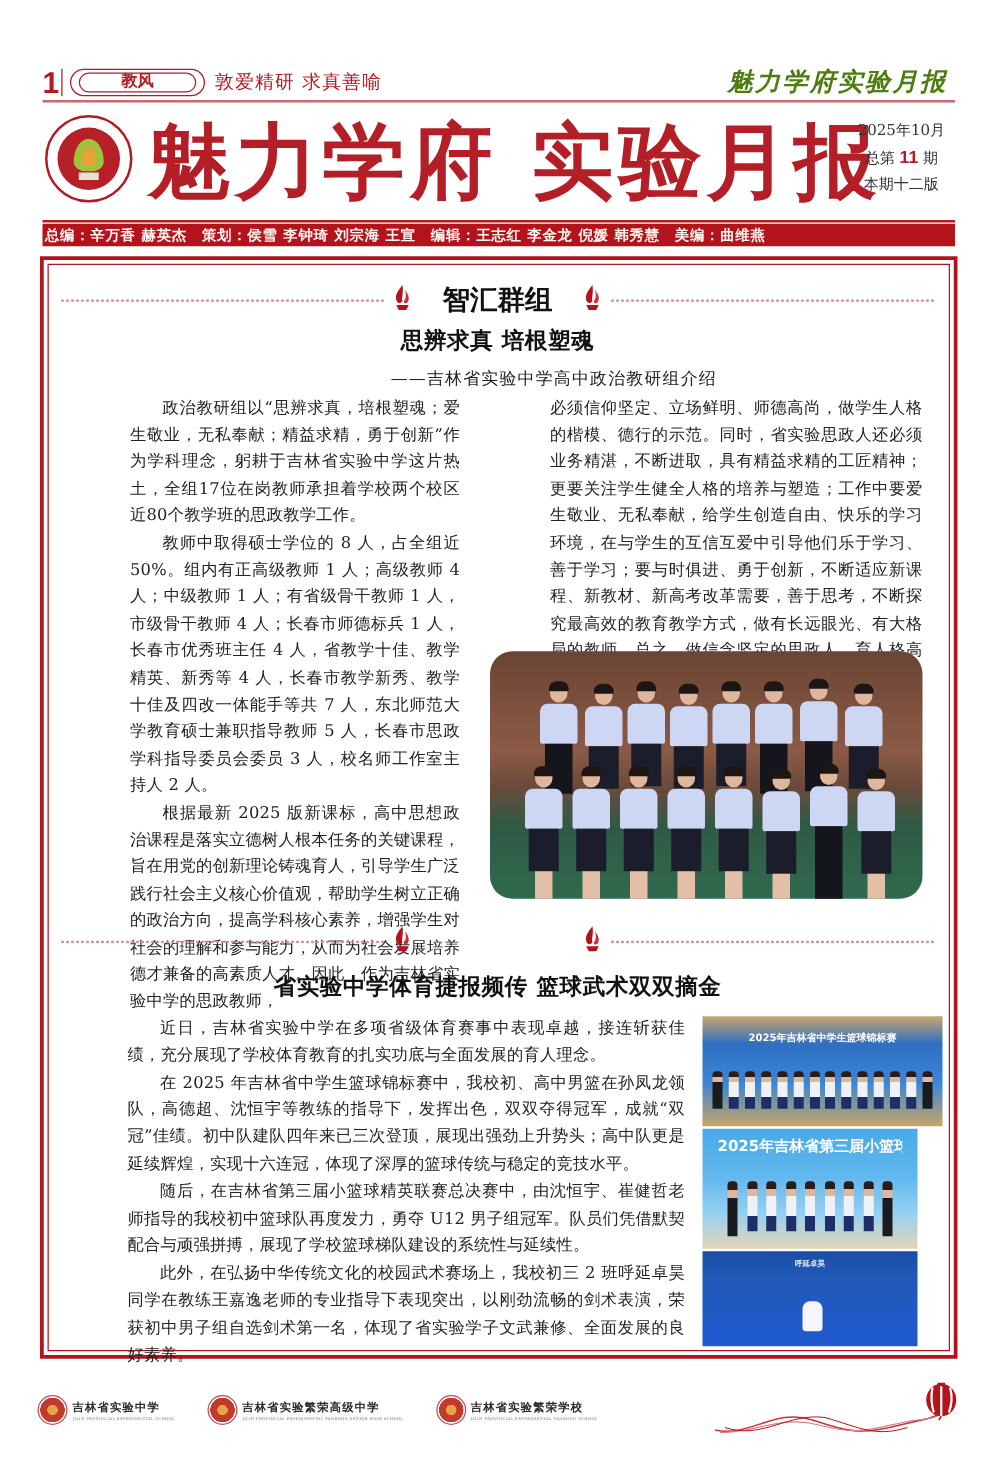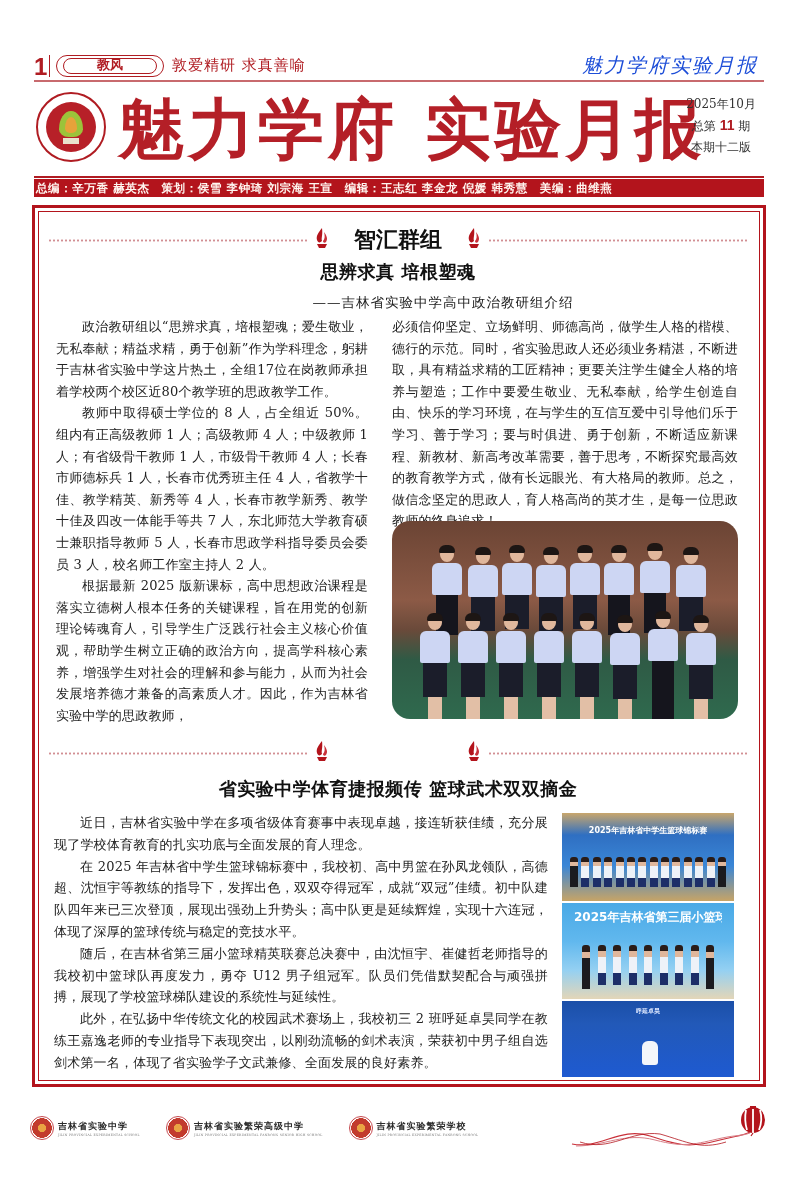--- a/index.html
+++ b/index.html
@@ -7,21 +7,21 @@
   body { position: relative; font-family: "DejaVu Serif", "Liberation Serif", serif; color: #222; }
 
   
   .top-strip { position: absolute; left: 34px; top: 52px; width: 730px; height: 30px; }
   .page-num { position: absolute; left: 0; top: 1px; font-family: "Liberation Sans", sans-serif; font-weight: bold; font-size: 24px; color: #b01c22; }
   .page-num-bar { position: absolute; left: 15px; top: 3px; width: 1px; height: 22px; background: #b01c22; }
   .column-tag { position: absolute; left: 22px; top: 3px; width: 108px; height: 22px; border: 1.5px solid #b01c22; border-radius: 11px; display: flex; align-items: flex-start; justify-content: center; }
   .column-tag::before { content: ""; position: absolute; left: 6px; top: 2px; right: 6px; bottom: 2px; border: 1px solid #b01c22; border-radius: 8px; }
   .column-tag span { font-size: 13px; font-weight: bold; color: #b01c22; position: relative; }
   .motto { position: absolute; left: 138px; top: 4px; font-size: 15px; color: #b01c22; letter-spacing: 1px; }
-  .brand-small { position: absolute; right: 6px; top: 0px; font-size: 20px; font-weight: normal; font-style: italic; color: #1d4ed8; letter-spacing: 2px; }
+  .brand-small { position: absolute; right: 6px; top: 0px; font-size: 20px; font-weight: bold; font-style: italic; color: #4d7c0f; letter-spacing: 2px; }
   .top-rule { position: absolute; left: 34px; top: 80px; width: 730px; height: 2px; background: #c86a6e; }
 
   
   .masthead { position: absolute; left: 34px; top: 84px; width: 730px; height: 92px; }
   .logo { position: absolute; left: 2px; top: 8px; width: 70px; height: 70px; border-radius: 50%; border: 2px solid #b01c22; background: #fff; }
   .logo .ring { position: absolute; left: 8px; top: 8px; width: 50px; height: 50px; border-radius: 50%; background: #b72028; }
   .logo .flame { position: absolute; left: 21px; top: 17px; width: 24px; height: 26px; background: #9cc33a; border-radius: 50% 50% 40% 40% / 70% 70% 30% 30%; }
   .logo .flame::after { content: ""; position: absolute; left: 6px; top: 6px; width: 12px; height: 16px; background: #e8a23a; border-radius: 50% 50% 40% 40% / 70% 70% 30% 30%; }
   .logo .base { position: absolute; left: 25px; top: 44px; width: 16px; height: 6px; background: #e9e2cc; }
   .title-big { position: absolute; left: 84px; top: 4px; font-family: "DejaVu Serif", serif; font-weight: bold; font-size: 66px; color: #b41f27; letter-spacing: 4px; line-height: 82px; white-space: nowrap; }
@@ -43,36 +43,36 @@
   .section-head .dots.right { right: 0; width: 260px; }
   .section-head .torch { position: absolute; top: 3px; width: 16px; height: 24px; }
   .section-head .torch.left { left: 266px; }
   .section-head .torch.right { left: 418px; }
   .section-head .title { position: absolute; left: 290px; width: 120px; top: 0; text-align: center; font-family: Liberation Sans, sans-serif; font-weight: bold; font-size: 22px; color: #111; line-height: 32px; }
 
   .article-headline { position: absolute; left: 48px; width: 700px; text-align: center; font-family: "DejaVu Sans", sans-serif; font-weight: bold; font-size: 18px; color: #111; letter-spacing: 0.5px; }
   .article-sub { position: absolute; left: 48px; width: 700px; text-align: center; font-size: 13.5px; color: #222; letter-spacing: 1px; padding-left: 90px; }
 
   .col { position: absolute; font-size: 13px; line-height: 21.6px; color: #222; text-align: justify; letter-spacing: 0.2px; }
-  .col p { text-indent: 2em; }
+  .col p { text-indent: 2em; margin-left: 48px; }
   .col p.no-indent { text-indent: 0; }
 
   .photo { position: absolute; border-radius: 18px; overflow: hidden; }
   .group-photo { left: 392px; top: 521px; width: 346px; height: 198px;
      background: linear-gradient(180deg, #6b4434 0%, #8c5a46 40%, #6a4a3a 55%, #2f5a45 70%, #2f6a4e 100%); }
   .group-photo .people { position: absolute; left: 20px; right: 20px; top: 26px; bottom: 10px; }
   .person { position: absolute; width: 30px; }
   .person .head { width: 14px; height: 15px; border-radius: 50%; background: #e0b79c; margin: 0 auto; position: relative; }
   .person .head::before { content: ""; position: absolute; left: -1px; top: -2px; width: 16px; height: 8px; border-radius: 8px 8px 2px 2px; background: #1d1614; }
   .person .shirt { width: 30px; height: 32px; background: #cdd6f3; border-radius: 6px 6px 2px 2px; margin-top: 1px; }
   .person .skirt { width: 24px; height: 34px; background: #1b1d2a; margin: 0 auto; }
   .person .legs { width: 14px; height: 28px; margin: 0 auto; background: #e2bfa6; }
 
   .sports-photo { position: absolute; left: 562px; top: 813px; width: 172px; height: 264px; }
-  .sp1 { position: absolute; left: 0; top: 0; width: 172px; height: 88px; background: linear-gradient(180deg, #c9a66c 0%, #2f6fc2 25%, #3a86d6 60%, #c7a466 100%); }
+  .sp1 { position: absolute; left: 0; top: 0; width: 192px; height: 88px; background: linear-gradient(180deg, #c9a66c 0%, #2f6fc2 25%, #3a86d6 60%, #c7a466 100%); }
   .sp2 { position: absolute; left: 0; top: 90px; width: 172px; height: 96px; background: linear-gradient(180deg, #49a9e6 0%, #61b8ee 40%, #94d0f2 70%, #e3d6b8 100%); }
   .sp3 { position: absolute; left: 0; top: 188px; width: 172px; height: 76px; background: linear-gradient(180deg, #1b4fa8 0%, #2259b8 30%, #1e5ad1 100%); }
   .sp-banner { position: absolute; left: 12px; right: 12px; color: #fff; font-family: "DejaVu Sans", sans-serif; font-weight: bold; text-align: center; white-space: nowrap; overflow: hidden; }
   .sp1 .sp-banner { top: 12px; font-size: 8px; }
   .sp2 .sp-banner { top: 6px; font-size: 12px; }
   .sp3 .sp-banner { top: 6px; font-size: 6px; color: #dfe9ff; }
   .mini-row { position: absolute; left: 8px; right: 8px; display: flex; justify-content: space-between; }
   .mini { width: 8px; height: 30px; background: linear-gradient(180deg, #2a1c18 0 16%, #e0b79c 16% 30%, #eef2f8 30% 70%, #1d2e68 70% 100%); border-radius: 3px 3px 0 0; }
   .mini.dark { background: linear-gradient(180deg, #2a1c18 0 16%, #e0b79c 16% 30%, #1b1b1f 30% 100%); }
   .fencer { position: absolute; left: 80px; top: 40px; width: 16px; height: 24px; background: #f4f6fa; border-radius: 6px 6px 3px 3px; }

